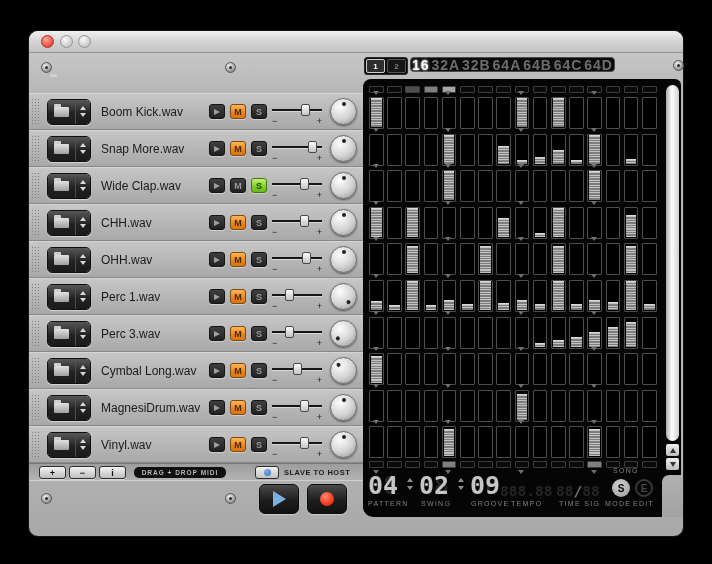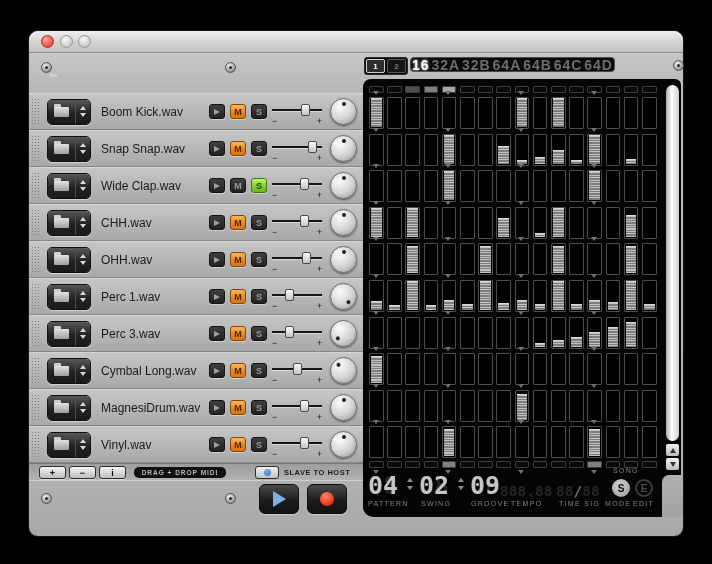--- a/index.html
+++ b/index.html
@@ -180,21 +180,21 @@
         <div class="grip"></div>
         <div class="foldstep">
           <div class="folderbtn">
             <span class="foldericon"></span>
           </div>
           <div class="stepper">
             <span class="stup"></span>
             <span class="stdn"></span>
           </div>
         </div>
-        <div class="tname">Snap Snap.wav</div>
+        <div class="tname">Snap More.wav</div>
         <div class="tbtn prev">
           <span class="ptri"></span>
         </div>
         <div class="tbtn m on">M</div>
         <div class="tbtn s">S</div>
         <div class="slider">
           <div class="strack"></div>
           <div class="sthumb" style="left: 35.71px;"></div>
           <span class="smin">−</span>
           <span class="splus">+</span>

